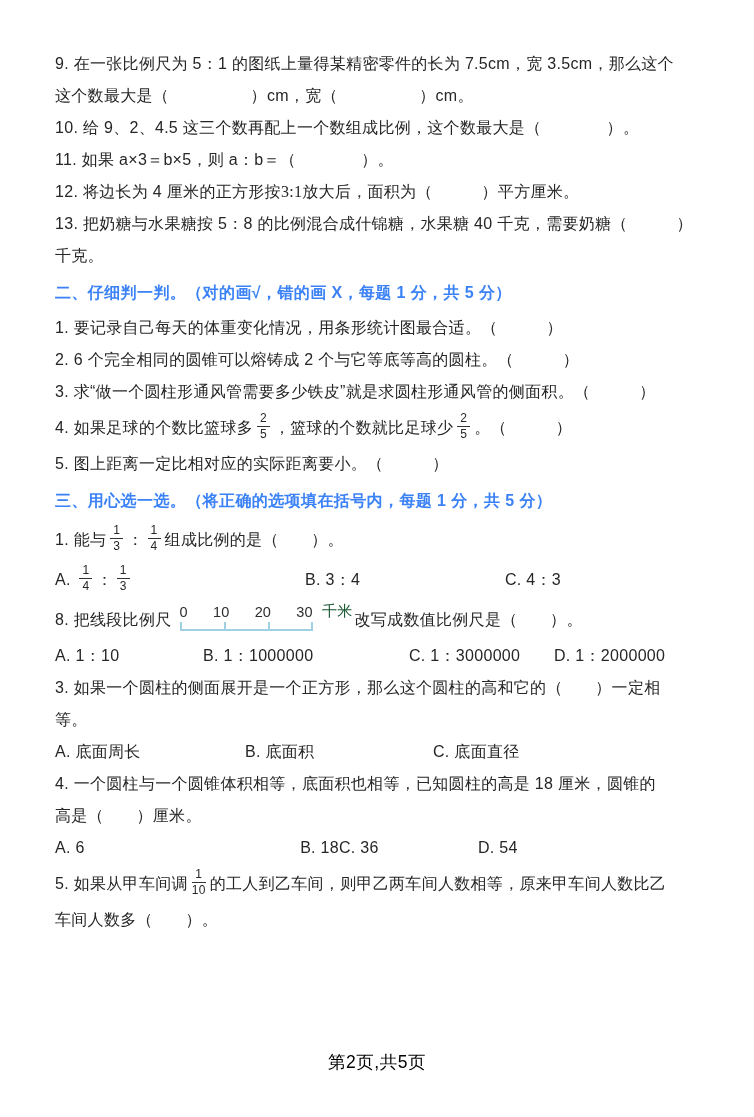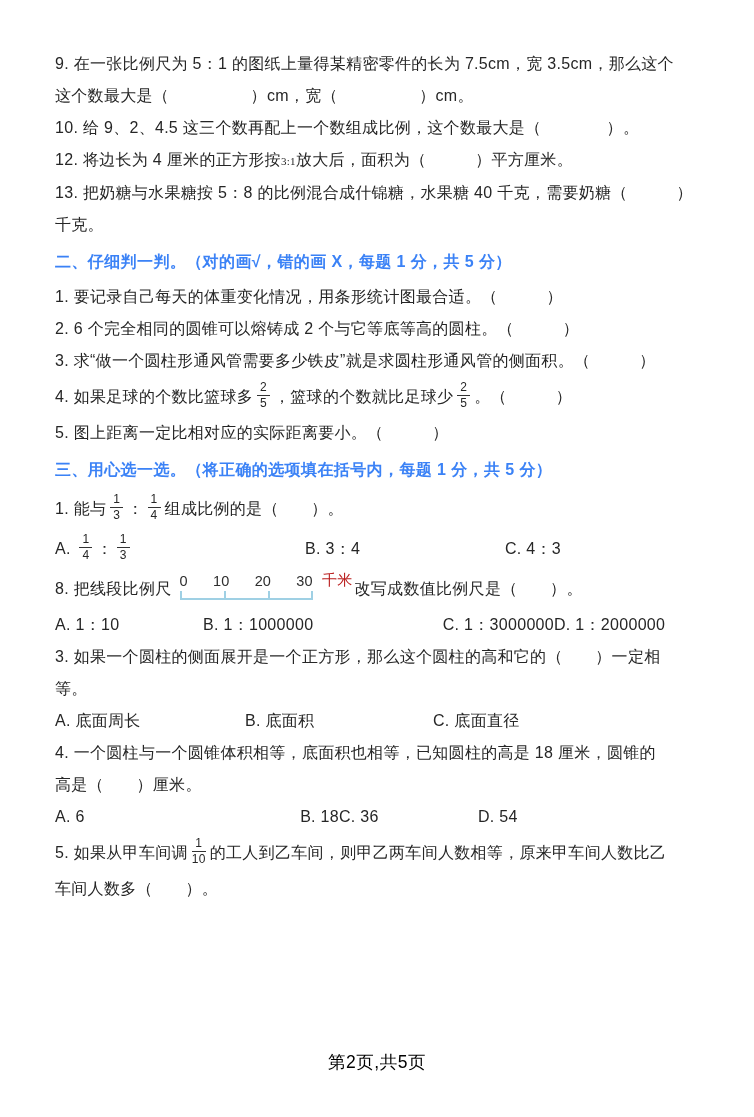--- a/index.html
+++ b/index.html
@@ -26,27 +26,27 @@
     font-size:16px;line-height:32px;min-height:32px;white-space:nowrap;letter-spacing:0.3px;
     display:flex;align-items:center;
   }
   .opts.tallrow{line-height:40px;min-height:40px;}
   .opt{display:inline-block;}
   
   [data-name="choice1-options"] .opt1{min-width:250px;}
   [data-name="choice1-options"] .opt2{min-width:200px;}
   [data-name="choice2-options"] .opt1{min-width:148px;}
   [data-name="choice2-options"] .opt2{min-width:206px;}
-  [data-name="choice2-options"] .opt3{min-width:145px;text-align:right;}
+  [data-name="choice2-options"] .opt3{min-width:145px;}
   [data-name="choice3-options"] .opt1{min-width:190px;}
   [data-name="choice3-options"] .opt2{min-width:188px;}
   [data-name="choice4-options"] .opt1{min-width:143px;}
   [data-name="choice4-options"] .opt2{min-width:141px;text-align:right;}
   [data-name="choice4-options"] .opt3{min-width:139px;}
-  .small{font-size:11px;font-family:"Liberation Serif","DejaVu Serif",serif;}
+  .small{font-size:16px;font-family:"Liberation Serif","DejaVu Serif",serif;}
   
   .frac{
     display:inline-block;vertical-align:middle;text-align:center;
     font-size:12px;line-height:13px;margin:0 4px;position:relative;top:-2px;
   }
   .frac .fn{display:block;border-bottom:1px solid #333;padding:0 3px 1px;}
   .frac .fd{display:block;padding-top:1px;}
   
   .scalebar{
     display:inline-block;vertical-align:middle;position:relative;
@@ -59,34 +59,35 @@
   .sb-line{
     display:block;height:7px;position:relative;
     border-bottom:2px solid var(--sbc,#9fd0e4);margin-top:2px;
   }
   .sb-tick{position:absolute;bottom:0;width:2px;height:7px;background:var(--sbc,#9fd0e4);}
   .sb-tick.t0{left:0;}
   .sb-tick.t1{left:33.3%;}
   .sb-tick.t2{left:66.6%;}
   .sb-tick.t3{right:0;}
   .sb-unit{
-    position:absolute;right:-40px;top:-1px;font-size:15px;line-height:16px;color:#b91c1c;
+    position:absolute;right:-40px;top:-1px;font-size:15px;line-height:16px;color:#14532d;
   }
   #footer{
     position:absolute;left:0;right:0;top:1050px;text-align:center;
     font-size:17.5px;color:#000000;letter-spacing:0.5px;
   }
 </style>
 </head>
 <body data-name="exam-page">
 
 <div id="content" data-name="exam-content">
     <div data-name="fill-q9-line1" class="ln"><span data-name="question-text">9. 在一张比例尺为 5：1 的图纸上量得某精密零件的长为 7.5cm，宽 3.5cm，那么这个</span></div>
     <div data-name="fill-q9-line2" class="ln"><span data-name="question-text">这个数最大是（　　　　　）cm，宽（　　　　　）cm。</span></div>
     <div data-name="fill-q10" class="ln"><span data-name="question-text">10. 给 9、2、4.5 这三个数再配上一个数组成比例，这个数最大是（　　　　）。</span></div>
+    <div data-name="fill-q11" class="ln"><span data-name="question-text">11. 如果 a×3＝b×5，则 a：b＝（　　　　）。</span></div>
     <div data-name="fill-q12" class="ln"><span data-name="question-text">12. 将边长为 4 厘米的正方形按</span><span data-name="ratio-small-text" class="small">3:1</span><span data-name="question-text">放大后，面积为（　　　）平方厘米。</span></div>
     <div data-name="fill-q13-line1" class="ln"><span data-name="question-text">13. 把奶糖与水果糖按 5：8 的比例混合成什锦糖，水果糖 40 千克，需要奶糖（　　　）</span></div>
     <div data-name="fill-q13-line2" class="ln"><span data-name="question-text">千克。</span></div>
     <div data-name="section2-heading" class="heading"><span data-name="question-text">二、仔细判一判。（对的画√，错的画 X，每题 1 分，共 5 分）</span></div>
     <div data-name="judge-q1" class="ln"><span data-name="question-text">1. 要记录自己每天的体重变化情况，用条形统计图最合适。（　　　）</span></div>
     <div data-name="judge-q2" class="ln"><span data-name="question-text">2. 6 个完全相同的圆锥可以熔铸成 2 个与它等底等高的圆柱。（　　　）</span></div>
     <div data-name="judge-q3" class="ln"><span data-name="question-text">3. 求“做一个圆柱形通风管需要多少铁皮”就是求圆柱形通风管的侧面积。（　　　）</span></div>
     <div data-name="judge-q4" class="ln tall"><span data-name="question-text">4. 如果足球的个数比篮球多</span><span class="frac" data-name="fraction"><span class="fn" data-name="fraction-numerator">2</span><span class="fd" data-name="fraction-denominator">5</span></span><span data-name="question-text">，篮球的个数就比足球少</span><span class="frac" data-name="fraction"><span class="fn" data-name="fraction-numerator">2</span><span class="fd" data-name="fraction-denominator">5</span></span><span data-name="question-text">。（　　　）</span></div>
     <div data-name="judge-q5" class="ln"><span data-name="question-text">5. 图上距离一定比相对应的实际距离要小。（　　　）</span></div>
     <div data-name="section3-heading" class="heading"><span data-name="question-text">三、用心选一选。（将正确的选项填在括号内，每题 1 分，共 5 分）</span></div>

